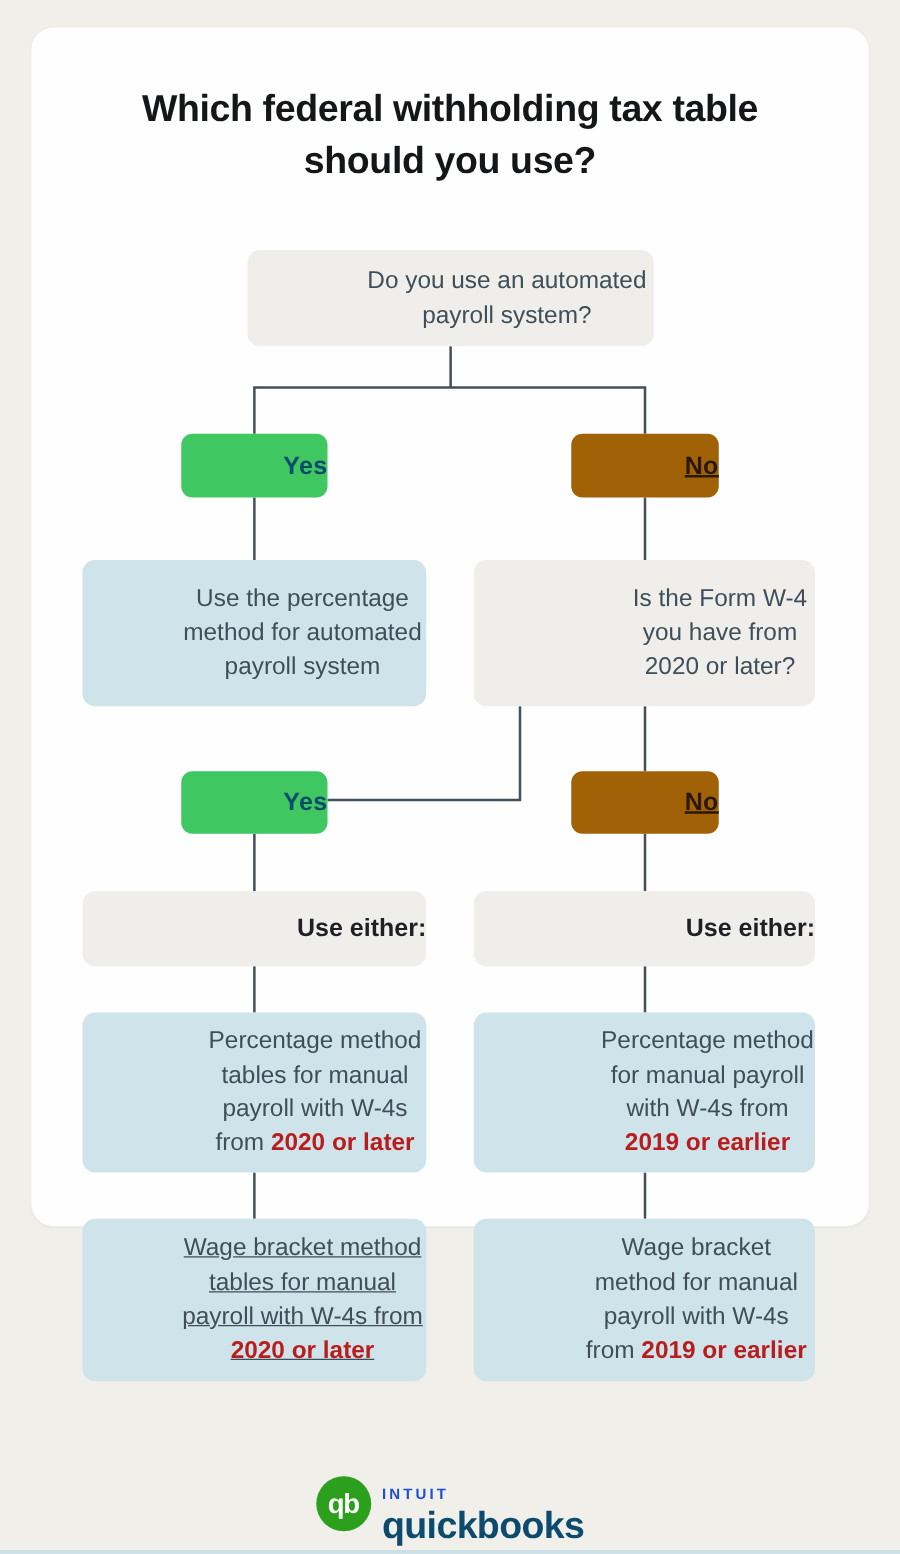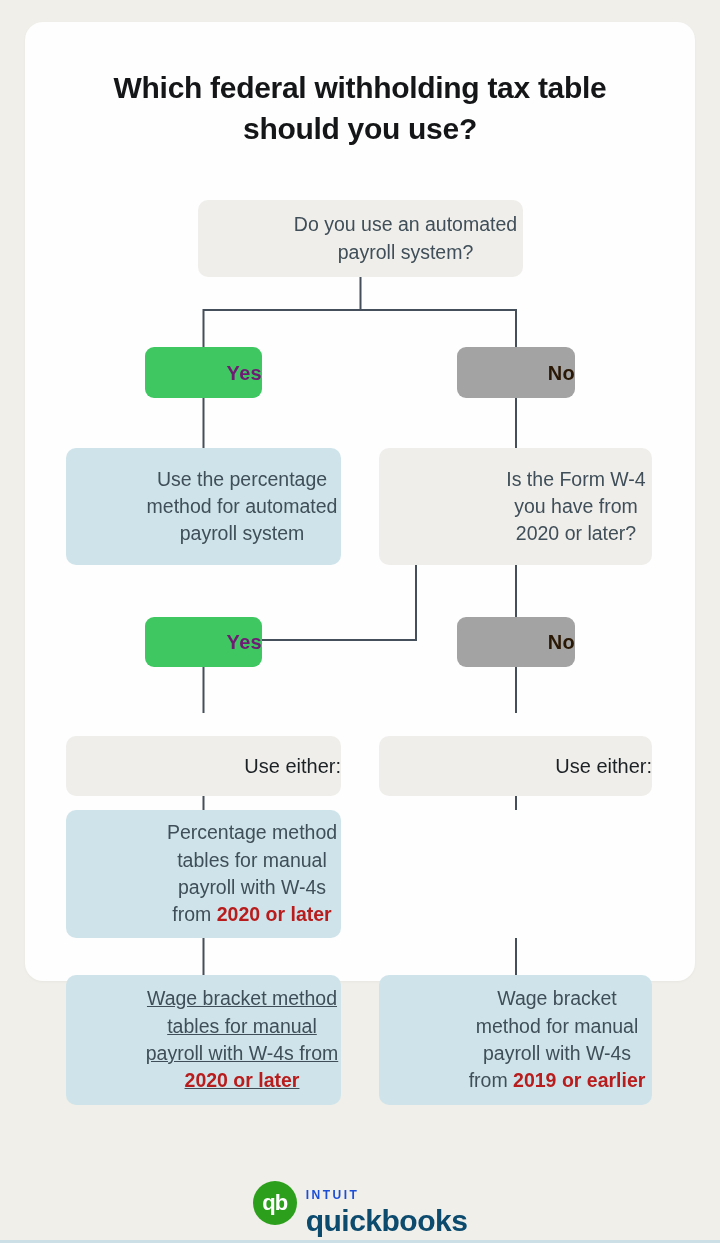--- a/index.html
+++ b/index.html
@@ -22,23 +22,23 @@
   .lines{position:absolute;left:0;top:0;pointer-events:none;}
   .node{
     position:absolute;display:flex;align-items:center;justify-content:flex-end;
     text-align:center;color:#3f4e58;font-size:19.5px;line-height:1.4;
   }
   .gray{background:#efeeea;border-radius:10px;}
   .blue{background:#cfe4ea;border-radius:10px;}
   .pill{
     border-radius:9px;font-weight:700;font-size:20px;letter-spacing:0.3px;
   }
-  .pill.yes{background:#3fc862;color:#701a75;}
-  .pill.no{background:#a3a3a3;color:#2a1804;}
-  .header-node{font-weight:400;color:#1c2125;font-size:20px;margin-top:23px;}
+  .pill.yes{background:#3fc862;color:#0c4a6e;}
+  .pill.no{background:#a16207;color:#2a1804;text-decoration:underline;}
+  .header-node{font-weight:700;color:#1c2125;font-size:20px;}
   .node strong{color:#b91c1c;font-weight:700;}
   .footer{
     position:absolute;left:0;top:1168px;width:720px;
     display:flex;align-items:center;justify-content:center;gap:9px;
   }
   .qb-circle{
     width:44px;height:44px;border-radius:50%;background:#2ca01c;
     display:flex;align-items:center;justify-content:center;
     color:#ffffff;font-weight:700;font-size:22px;letter-spacing:-1px;
   }
@@ -88,20 +88,25 @@
   <div class="node gray header-node" style="left:41px;top:691px;width:275px;height:60px;">Use either:</div>
 
   <div class="node gray header-node" style="left:354px;top:691px;width:273px;height:60px;">Use either:</div>
 
   <div class="node blue" style="left:41px;top:788px;width:275px;height:128px;">
     <div style="max-width:178px;">
       <span>Percentage method tables for manual payroll with W-4s from </span><strong>2020 or later</strong>
     </div>
   </div>
 
+  <div class="node blue" style="left:354px;top:788px;width:273px;height:128px;">
+    <div style="max-width:172px;">
+      <span>Percentage method for manual payroll with W-4s from </span><strong>2019 or earlier</strong>
+    </div>
+  </div>
 
   <div class="node blue" style="left:41px;top:953px;width:275px;height:130px;text-decoration:underline;">
     <div style="max-width:198px;">
       <span>Wage bracket method tables for manual payroll with W-4s from </span><strong>2020 or later</strong>
     </div>
   </div>
 
   <div class="node blue" style="left:354px;top:953px;width:273px;height:130px;">
     <div style="max-width:190px;">
       <span>Wage bracket method for manual payroll with W-4s from </span><strong>2019 or earlier</strong>

